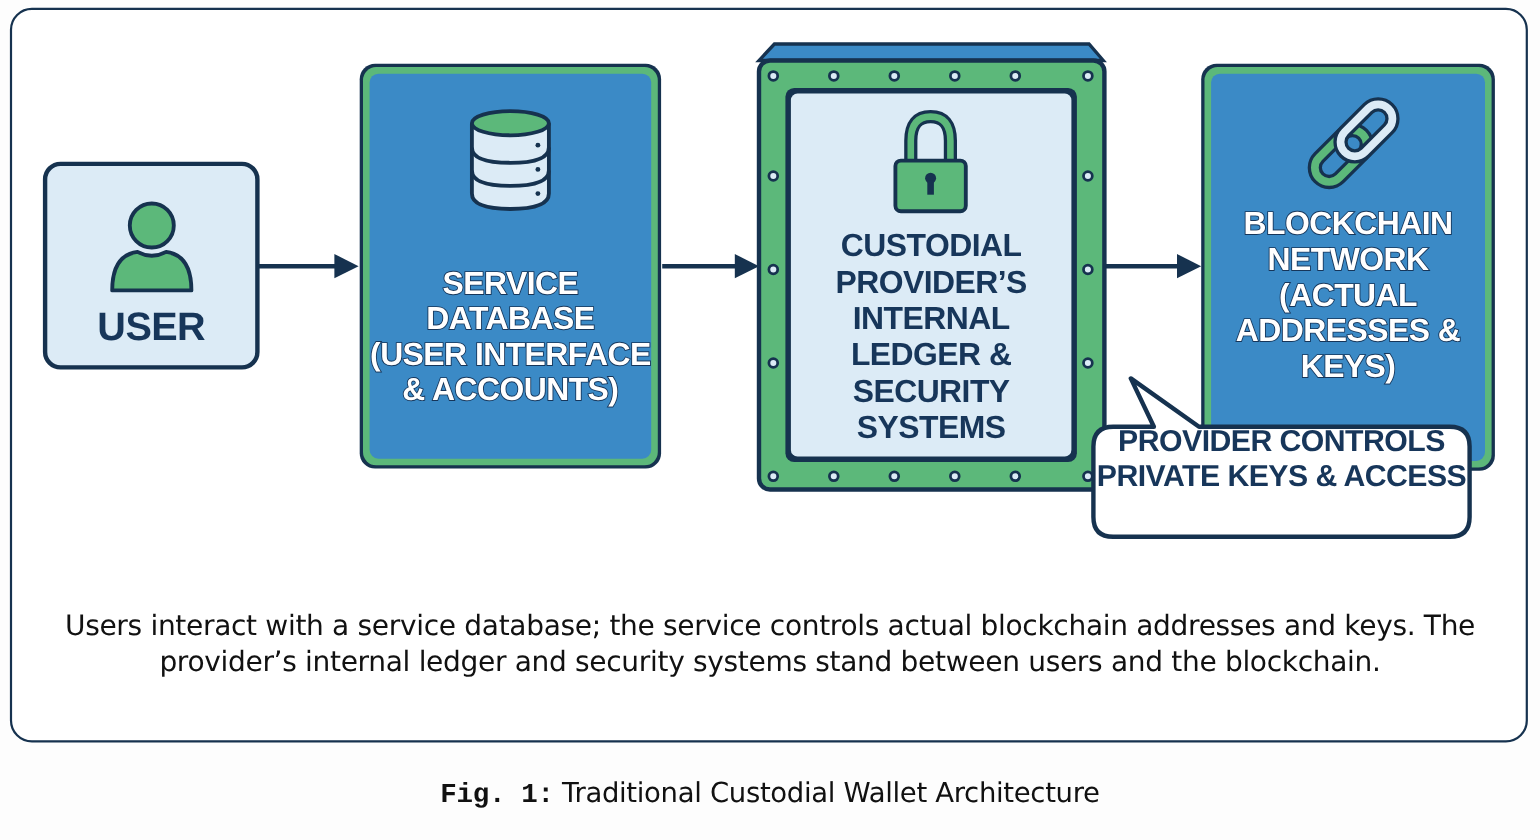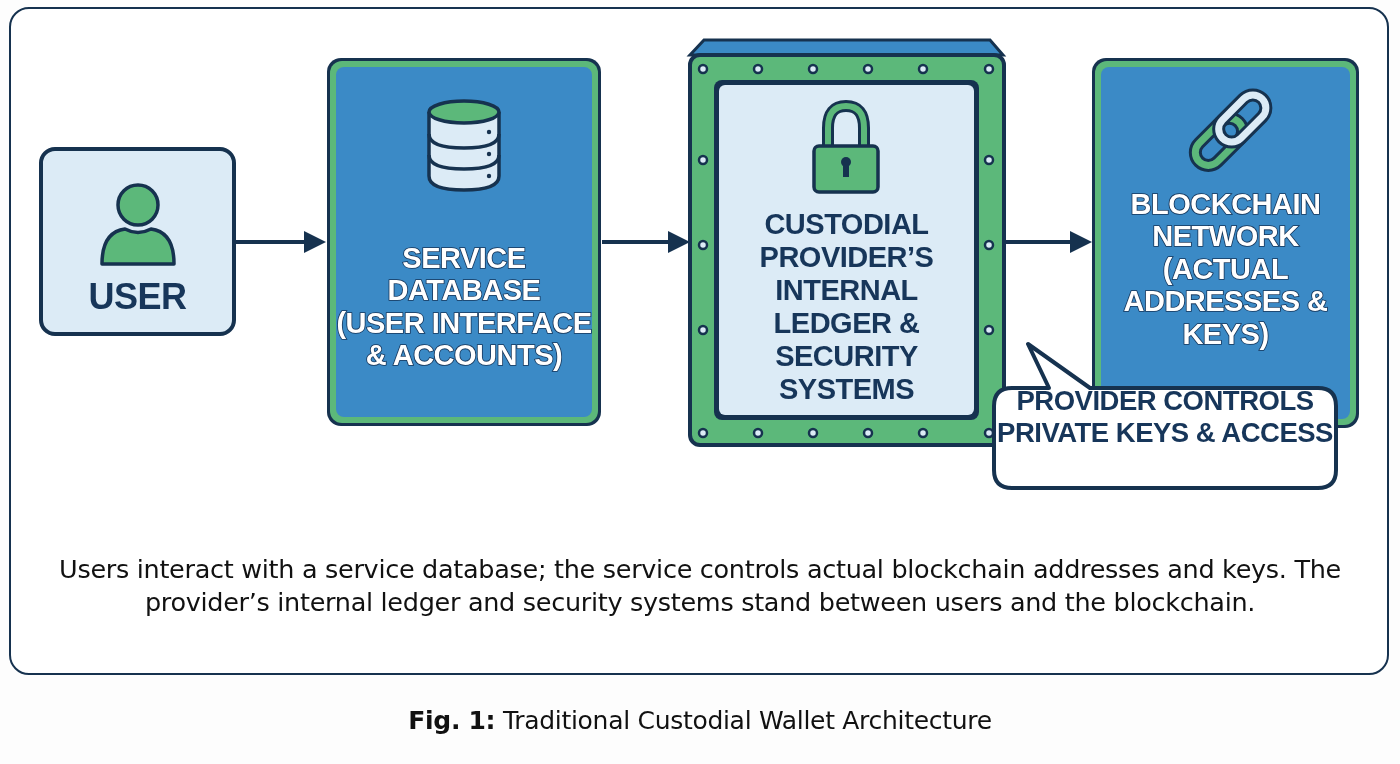--- a/index.html
+++ b/index.html
@@ -4,21 +4,21 @@
 <style>
   html, body { margin: 0; padding: 0; }
   body { width: 1400px; height: 764px; background: #fdfdfd; position: relative; overflow: hidden; font-family: "Liberation Sans", sans-serif; }
   .frame { position: absolute; left: 9px; top: 7px; width: 1380px; height: 668px; border: 2px solid #16324f; border-radius: 20px; background: #ffffff; box-sizing: border-box; }
   svg.diagram { position: absolute; left: 0; top: 0; }
   .label { position: absolute; text-align: center; font-family: "Liberation Sans", sans-serif; font-weight: bold; letter-spacing: -0.5px; line-height: 1.12; white-space: pre-line; }
   .label.dark { color: #17365a; }
   .label.light { color: #ffffff; -webkit-text-stroke: 1.6px #17365a; paint-order: stroke fill; text-shadow: 0 0 1px #17365a; }
   .caption { position: absolute; left: 40px; width: 1320px; top: 508px; text-align: center; font-family: "DejaVu Sans", sans-serif; font-size: 25.5px; line-height: 33px; color: #111; letter-spacing: -0.3px; margin-top: 45px; }
   .fig { position: absolute; left: 0; width: 1400px; top: 706px; text-align: center; font-family: "DejaVu Sans", sans-serif; font-size: 25px; color: #111; letter-spacing: -0.3px; }
-  .fig b { font-weight: bold; }
+  .fig b { font-weight: bold; font-family: Liberation Mono, monospace; }
 </style>
 </head>
 <body>
 
 <div class="frame"></div>
 
 <svg class="diagram" width="1400" height="764" viewBox="0 0 1400 764">
 
   <g>
     <line x1="234" y1="242" x2="308" y2="242" stroke="#16324f" stroke-width="4"></line>

